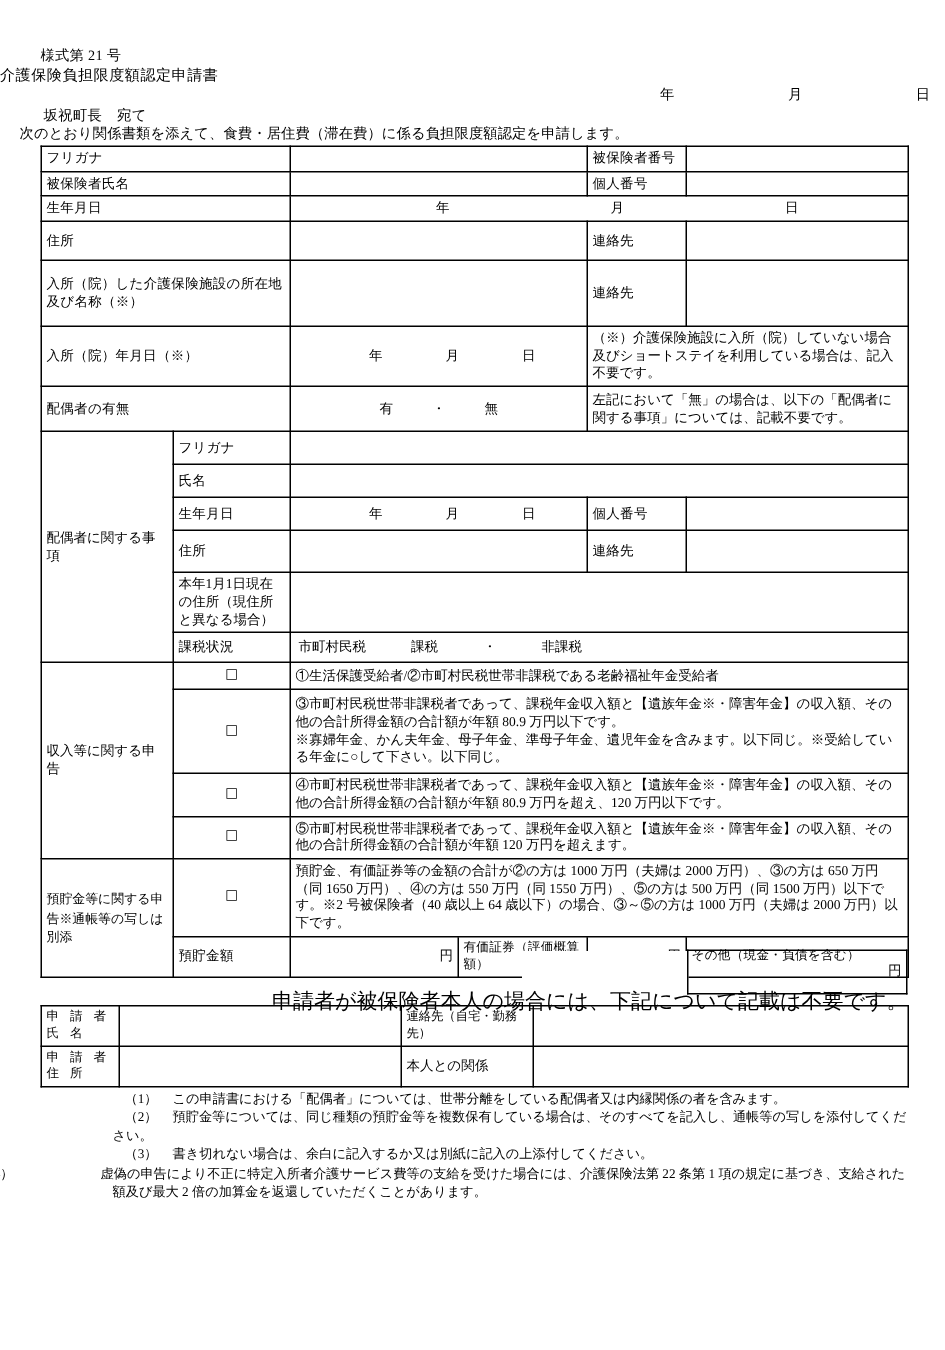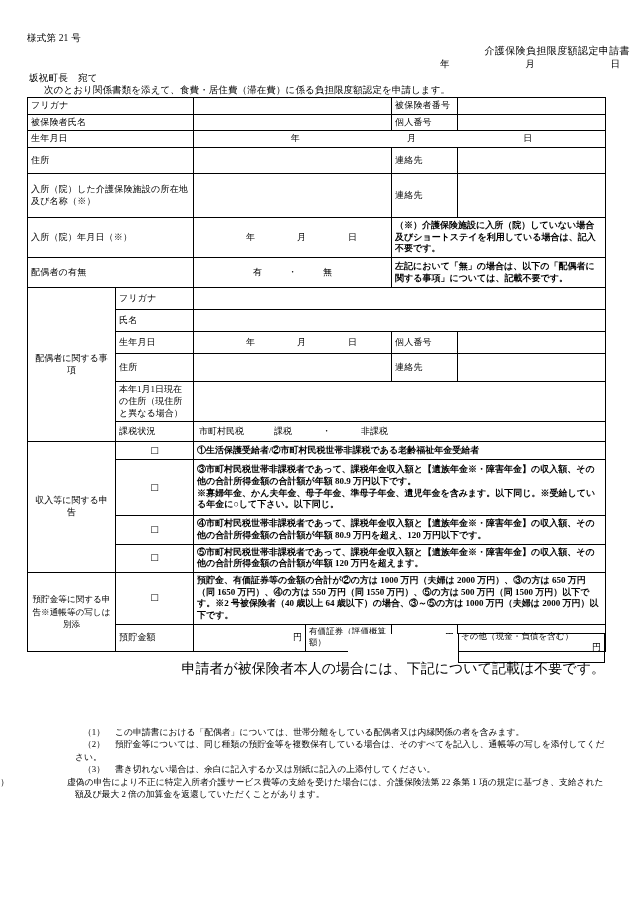--- a/index.html
+++ b/index.html
@@ -30,21 +30,21 @@
     left: 27px;
     top: 32px;
     font-size: 9.5px;
     letter-spacing: 0.2px;
   }
   .doc-title {
     position: absolute;
     left: 0;
     top: 44px;
     width: 630px;
-    text-align: right;
+    text-align: left;
     font-size: 10px;
     letter-spacing: 0.4px;
   }
   .date-line {
     position: absolute;
     top: 58px;
     left: 440px;
     width: 180px;
     font-size: 9.5px;
     display: flex;
@@ -53,21 +53,21 @@
   .date-line span { display: inline-block; }
   .addressee {
     position: absolute;
     left: 29px;
     top: 72px;
     font-size: 9.5px;
     letter-spacing: 0.3px;
   }
   .intro {
     position: absolute;
-    left: 44px;
+    left: 13px;
     top: 84px;
     font-size: 9.5px;
     letter-spacing: 0.1px;
   }
 
   
   table.grid {
     border-collapse: collapse;
     table-layout: fixed;
     width: 578px;
@@ -88,21 +88,20 @@
   .tiny {
     font-size: 5.6px;
     line-height: 1.45;
     letter-spacing: 0;
     font-family: Liberation Serif, serif;
   }
   .note-cell {
     font-size: 8.6px;
     line-height: 1.35;
     padding: 2px 4px;
-    font-weight: bold;
   }
   .ymd {
     display: flex;
     justify-content: space-around;
     padding: 0 16px 0 40px;
   }
   .ymd2 {
     display: flex;
     justify-content: space-around;
     padding: 0 10px 0 28px;
@@ -116,21 +115,21 @@
     display: flex;
     gap: 30px;
     padding-left: 2px;
   }
   .chk {
     text-align: center;
     font-size: 11px;
     font-family: "DejaVu Sans", sans-serif;
   }
   .vlabel {
-    text-align: center;
+    text-align: left;
     line-height: 1.4;
   }
   .yen-right {
     text-align: right;
     padding-right: 4px;
   }
   .applicant-note {
     position: absolute;
     left: 27px;
     width: 578px;
@@ -359,20 +358,42 @@
       <td class="yen-right" style="height:24px">
         <span></span>
         <span>円</span>
       </td>
     </tr>
   </tbody>
     </table>
 
   <div class="applicant-note">申請者が被保険者本人の場合には、下記について記載は不要です。</div>
 
+  <table class="grid" style="top:670px">
+    <colgroup>
+      <col style="width:52px">
+      <col style="width:188px">
+      <col style="width:88px">
+      <col style="width:250px">
+    </colgroup>
+    <tbody>
+        <tr style="height:26px">
+      <td class="spaced" style="font-size:8.4px">申 請 者 氏 名</td>
+      <td></td>
+      <td class="top" style="font-size:8.2px">連絡先（自宅・勤務先）</td>
+      <td></td>
+    </tr>
+    <tr style="height:26px">
+      <td class="spaced" style="font-size:8.4px">申 請 者 住 所</td>
+      <td></td>
+      <td>本人との関係</td>
+      <td></td>
+    </tr>
+  </tbody>
+    </table>
 
   <div class="footnotes">
 
     <div class="fn-item">
       <span class="fn-cont2">
         <span class="num">（1）</span><span>この申請書における「配偶者」については、世帯分離をしている配偶者又は内縁関係の者を含みます。</span>
       </span>
     </div>
 
     <div class="fn-item">

